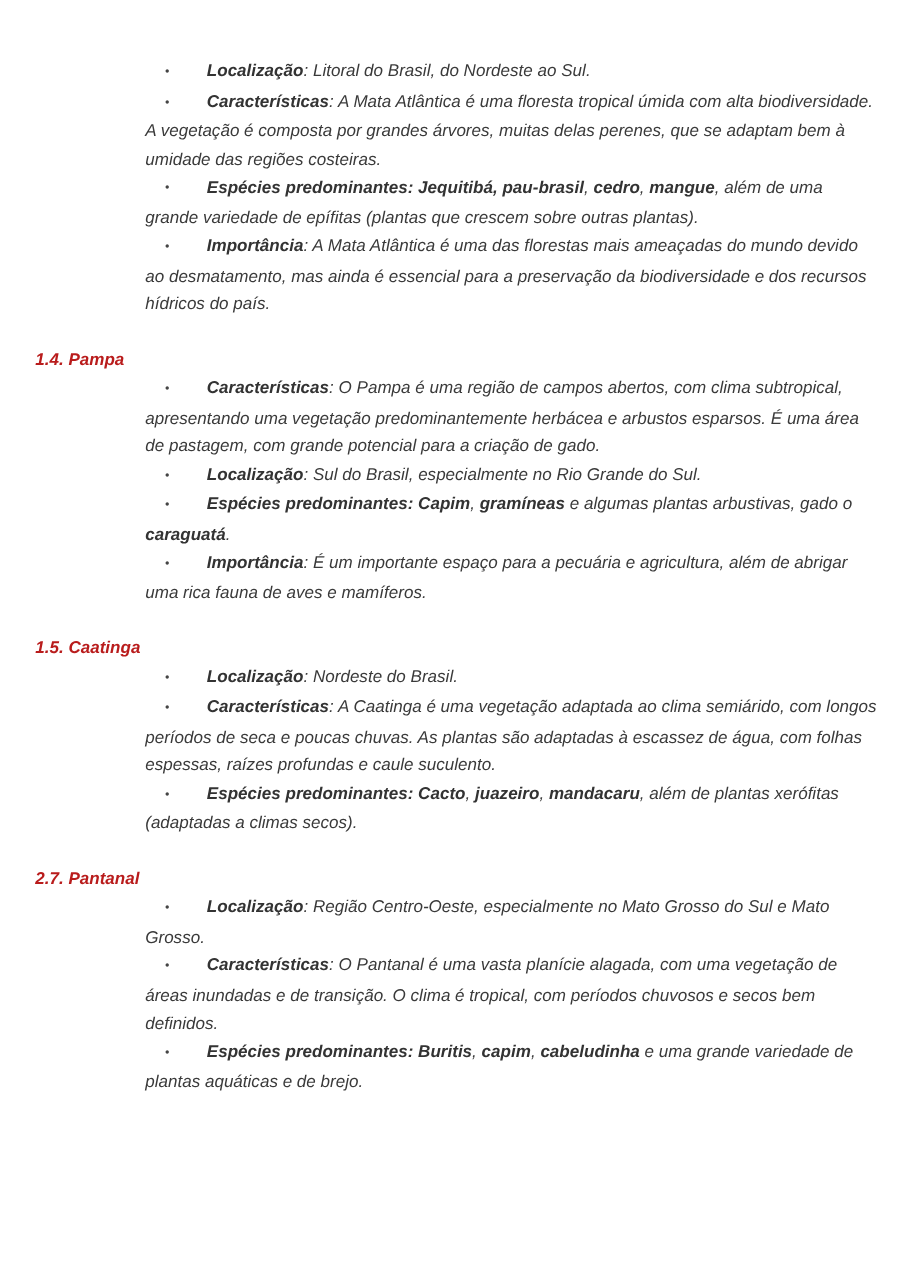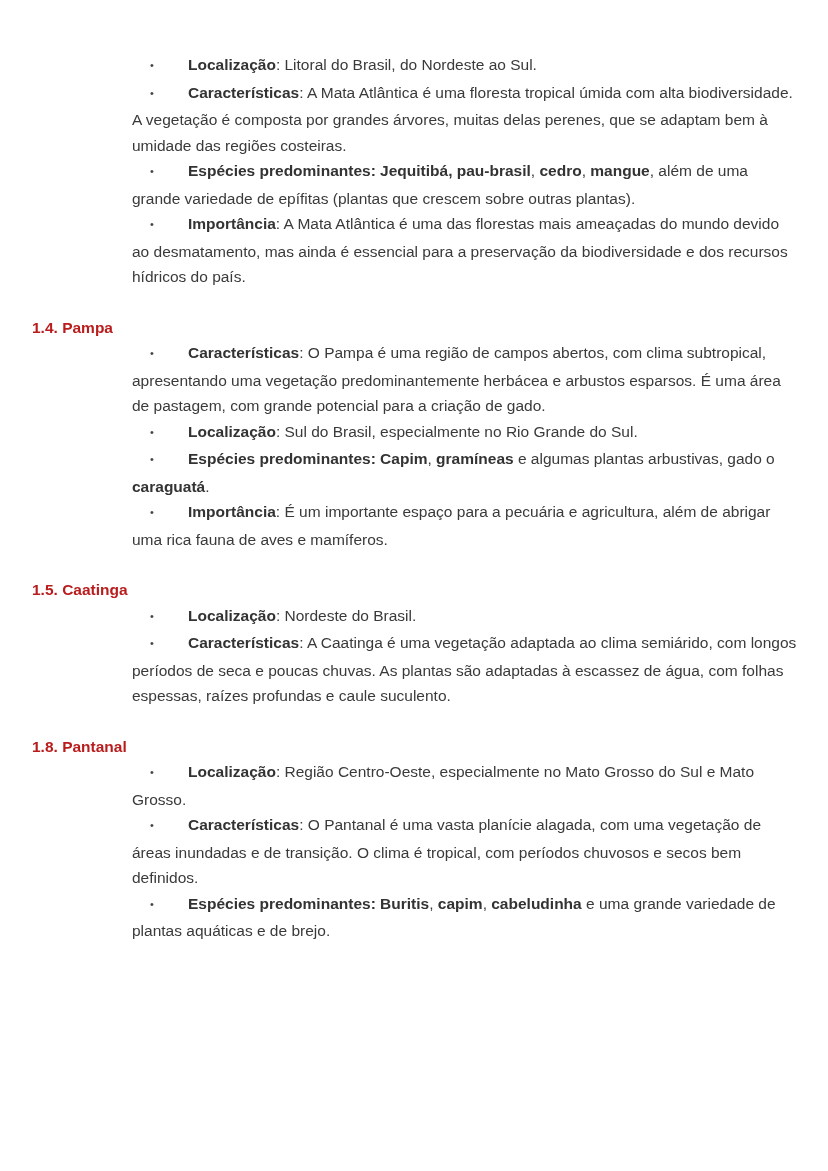--- a/index.html
+++ b/index.html
@@ -2,21 +2,21 @@
 <html><head>
 <meta charset="utf-8">
 <style>
   html, body { margin: 0; padding: 0; background: #ffffff; }
   body {
     width: 828px; height: 1171px; overflow: hidden; position: relative;
     font-family: "Liberation Sans", "DejaVu Sans", sans-serif;
     color: #3a3a3a; font-size: 15.5px;
   }
   .doc { position: absolute; left: 0; top: 52px; width: 828px; }
-  .section { margin-bottom: 25px; }
+  .section { margin-bottom: 25px; font-style: italic; }
   .heading {
     margin-left: 32px; font-weight: bold; color: #b91c1c;
     line-height: 25.5px; height: 25.5px;
   }
   .item { margin-left: 132px; width: 665px; line-height: 25.5px; }
   .bullet { display: inline-block; width: 56px; padding-left: 18px; box-sizing: border-box; color: #444; }
   .bullet::before { content: "•"; font-size: 11px; position: relative; top: -1px; }
   .b { font-weight: bold; color: #333; }
 </style>
 </head>
@@ -33,20 +33,21 @@
       <div class="heading">1.4. Pampa</div>
       <div class="item"><span class="bullet"></span><span class="b">Características</span><span>: O Pampa é uma região de campos abertos, com clima subtropical, apresentando uma vegetação predominantemente herbácea e arbustos esparsos. É uma área de pastagem, com grande potencial para a criação de gado.</span></div>
       <div class="item"><span class="bullet"></span><span class="b">Localização</span><span>: Sul do Brasil, especialmente no Rio Grande do Sul.</span></div>
       <div class="item"><span class="bullet"></span><span class="b">Espécies predominantes</span><span class="b">: </span><span class="b">Capim</span><span>, </span><span class="b">gramíneas</span><span> e algumas plantas arbustivas, gado o </span><span class="b">caraguatá</span><span>.</span></div>
       <div class="item"><span class="bullet"></span><span class="b">Importância</span><span>: É um importante espaço para a pecuária e agricultura, além de abrigar uma rica fauna de aves e mamíferos.</span></div>
     </div>
     <div class="section">
       <div class="heading">1.5. Caatinga</div>
       <div class="item"><span class="bullet"></span><span class="b">Localização</span><span>: Nordeste do Brasil.</span></div>
       <div class="item"><span class="bullet"></span><span class="b">Características</span><span>: A Caatinga é uma vegetação adaptada ao clima semiárido, com longos períodos de seca e poucas chuvas. As plantas são adaptadas à escassez de água, com folhas espessas, raízes profundas e caule suculento.</span></div>
+      <div class="item"><span class="bullet"></span><span class="b">Espécies predominantes</span><span class="b">: </span><span class="b">Cacto</span><span>, </span><span class="b">juazeiro</span><span>, </span><span class="b">mandacaru</span><span>, além de plantas xerófitas (adaptadas a climas secos).</span></div>
     </div>
     <div class="section">
-      <div class="heading">1.8. Pantanal</div>
+      <div class="heading">2.7. Pantanal</div>
       <div class="item"><span class="bullet"></span><span class="b">Localização</span><span>: Região Centro-Oeste, especialmente no Mato Grosso do Sul e Mato Grosso.</span></div>
       <div class="item"><span class="bullet"></span><span class="b">Características</span><span>: O Pantanal é uma vasta planície alagada, com uma vegetação de áreas inundadas e de transição. O clima é tropical, com períodos chuvosos e secos bem definidos.</span></div>
       <div class="item"><span class="bullet"></span><span class="b">Espécies predominantes</span><span class="b">: </span><span class="b">Buritis</span><span>, </span><span class="b">capim</span><span>, </span><span class="b">cabeludinha</span><span> e uma grande variedade de plantas aquáticas e de brejo.</span></div>
     </div>
   </div>
 
 </body></html>

